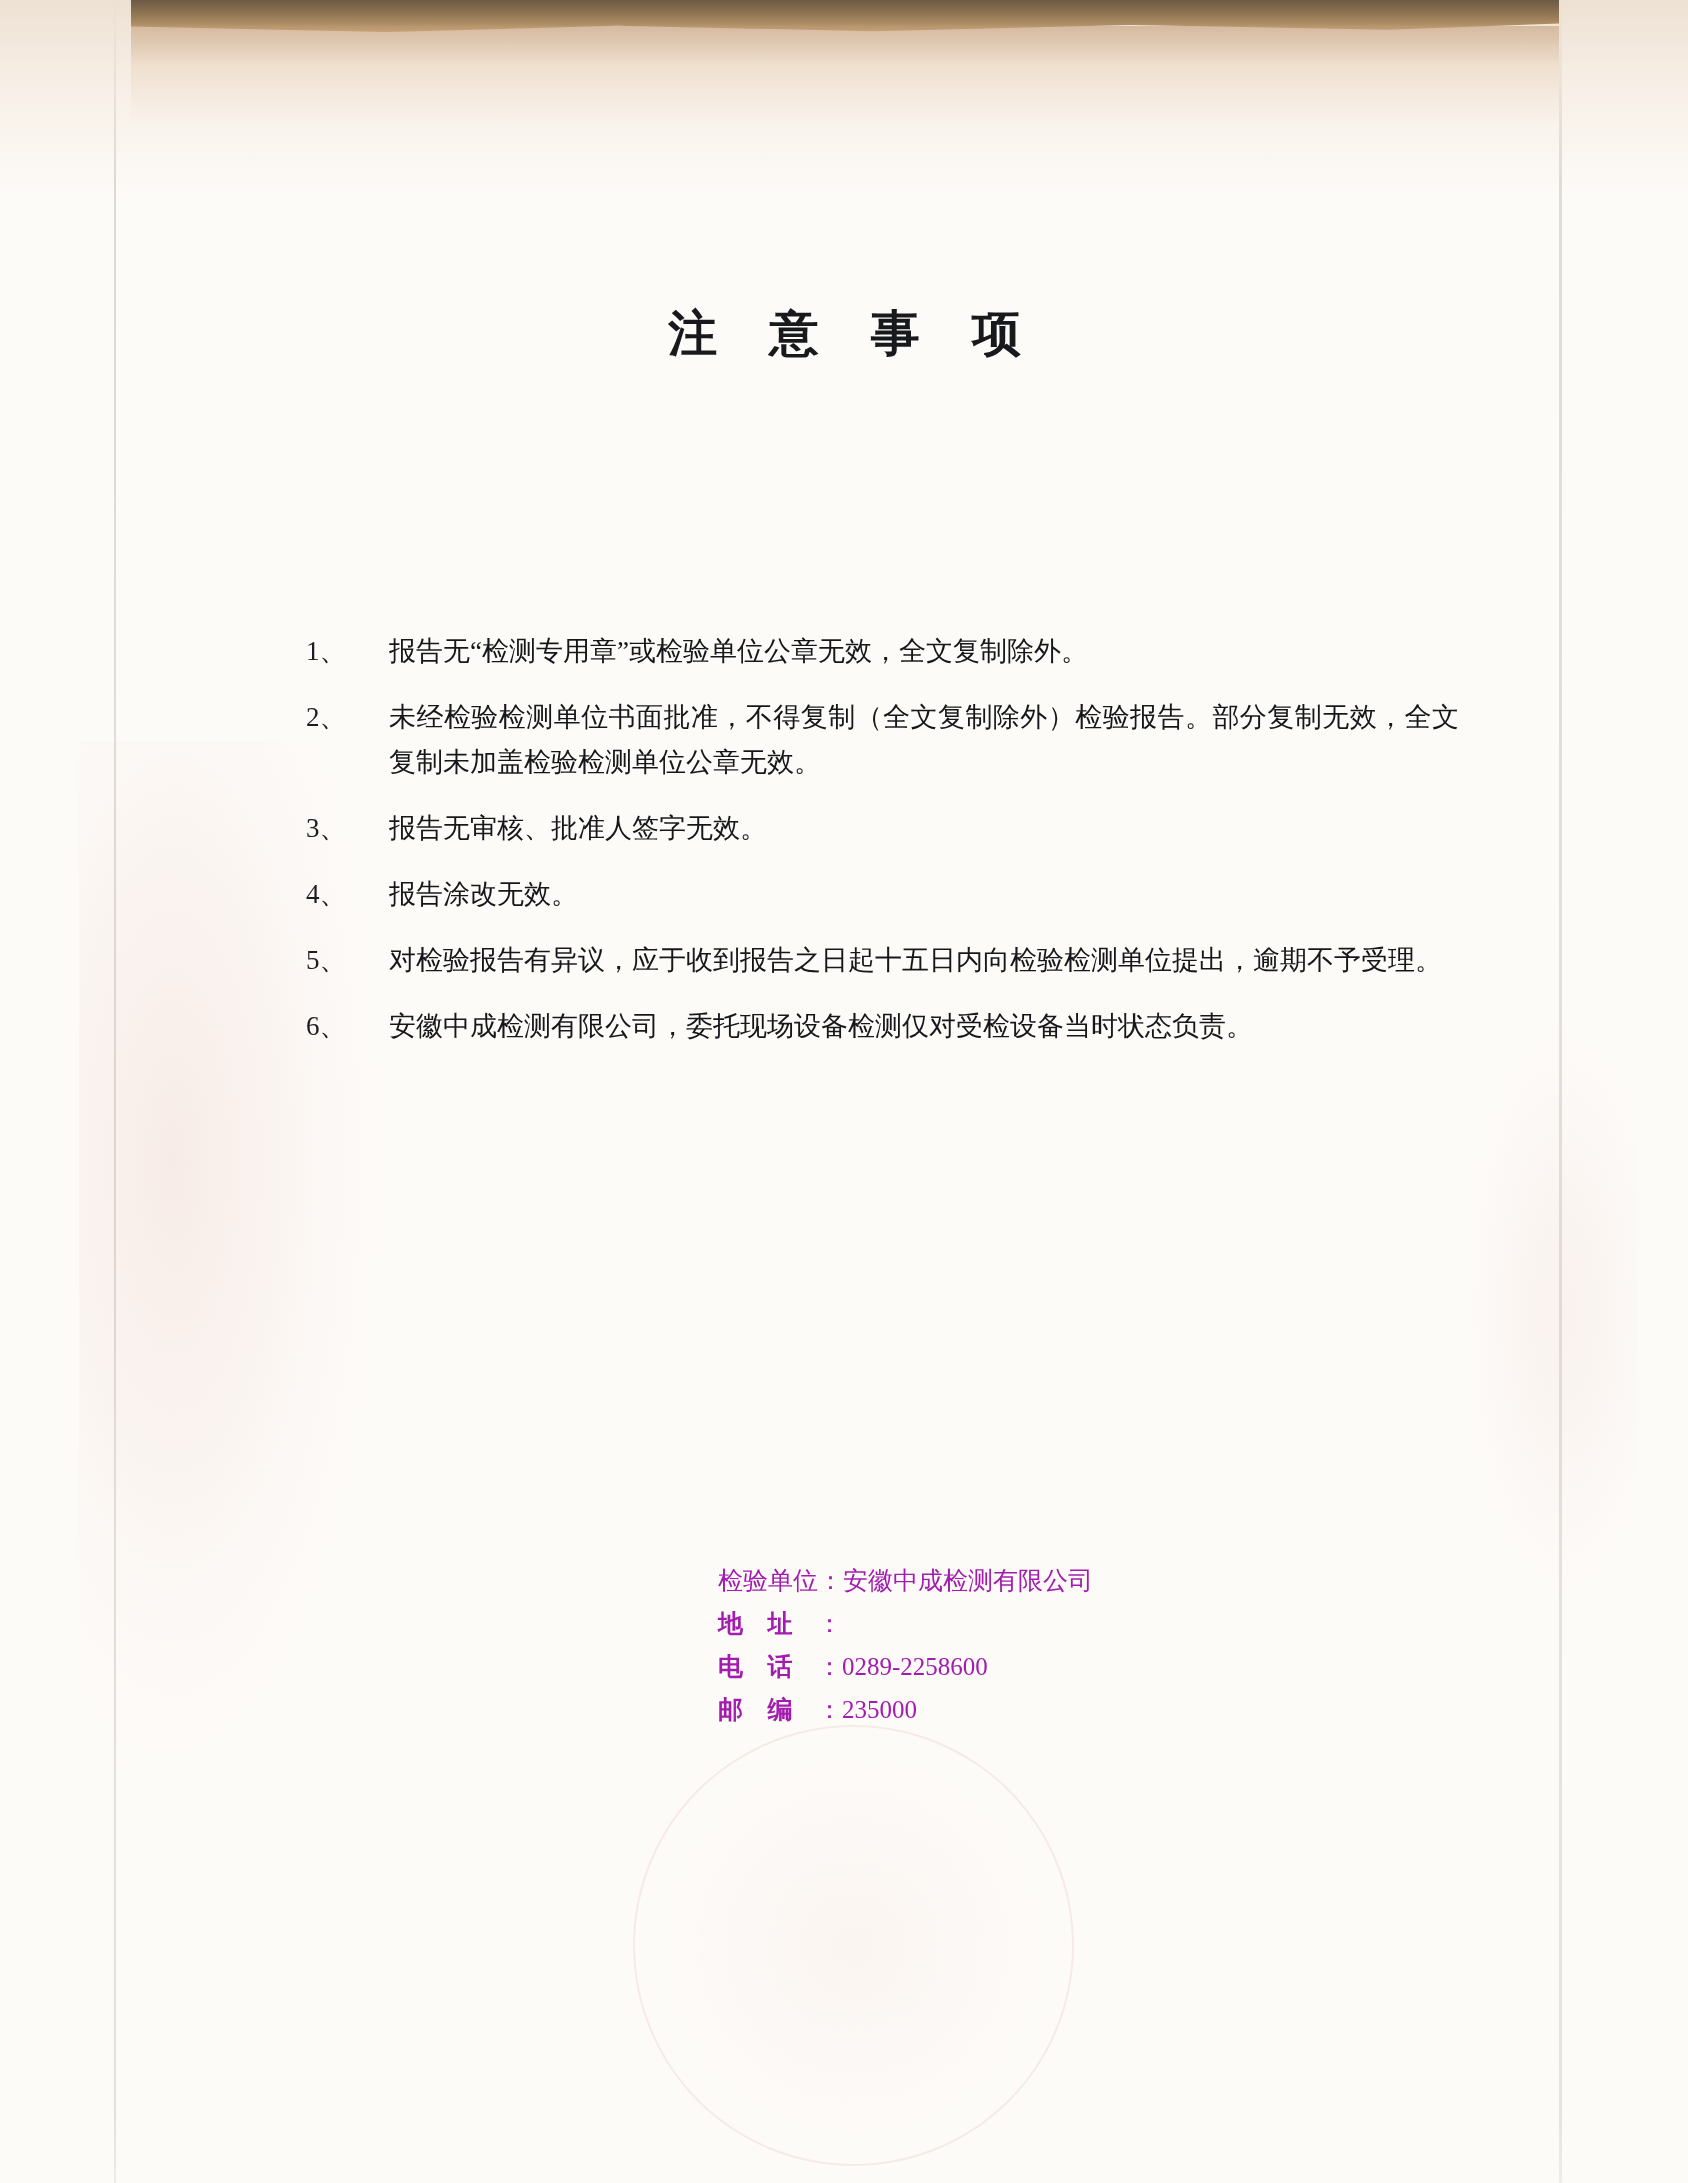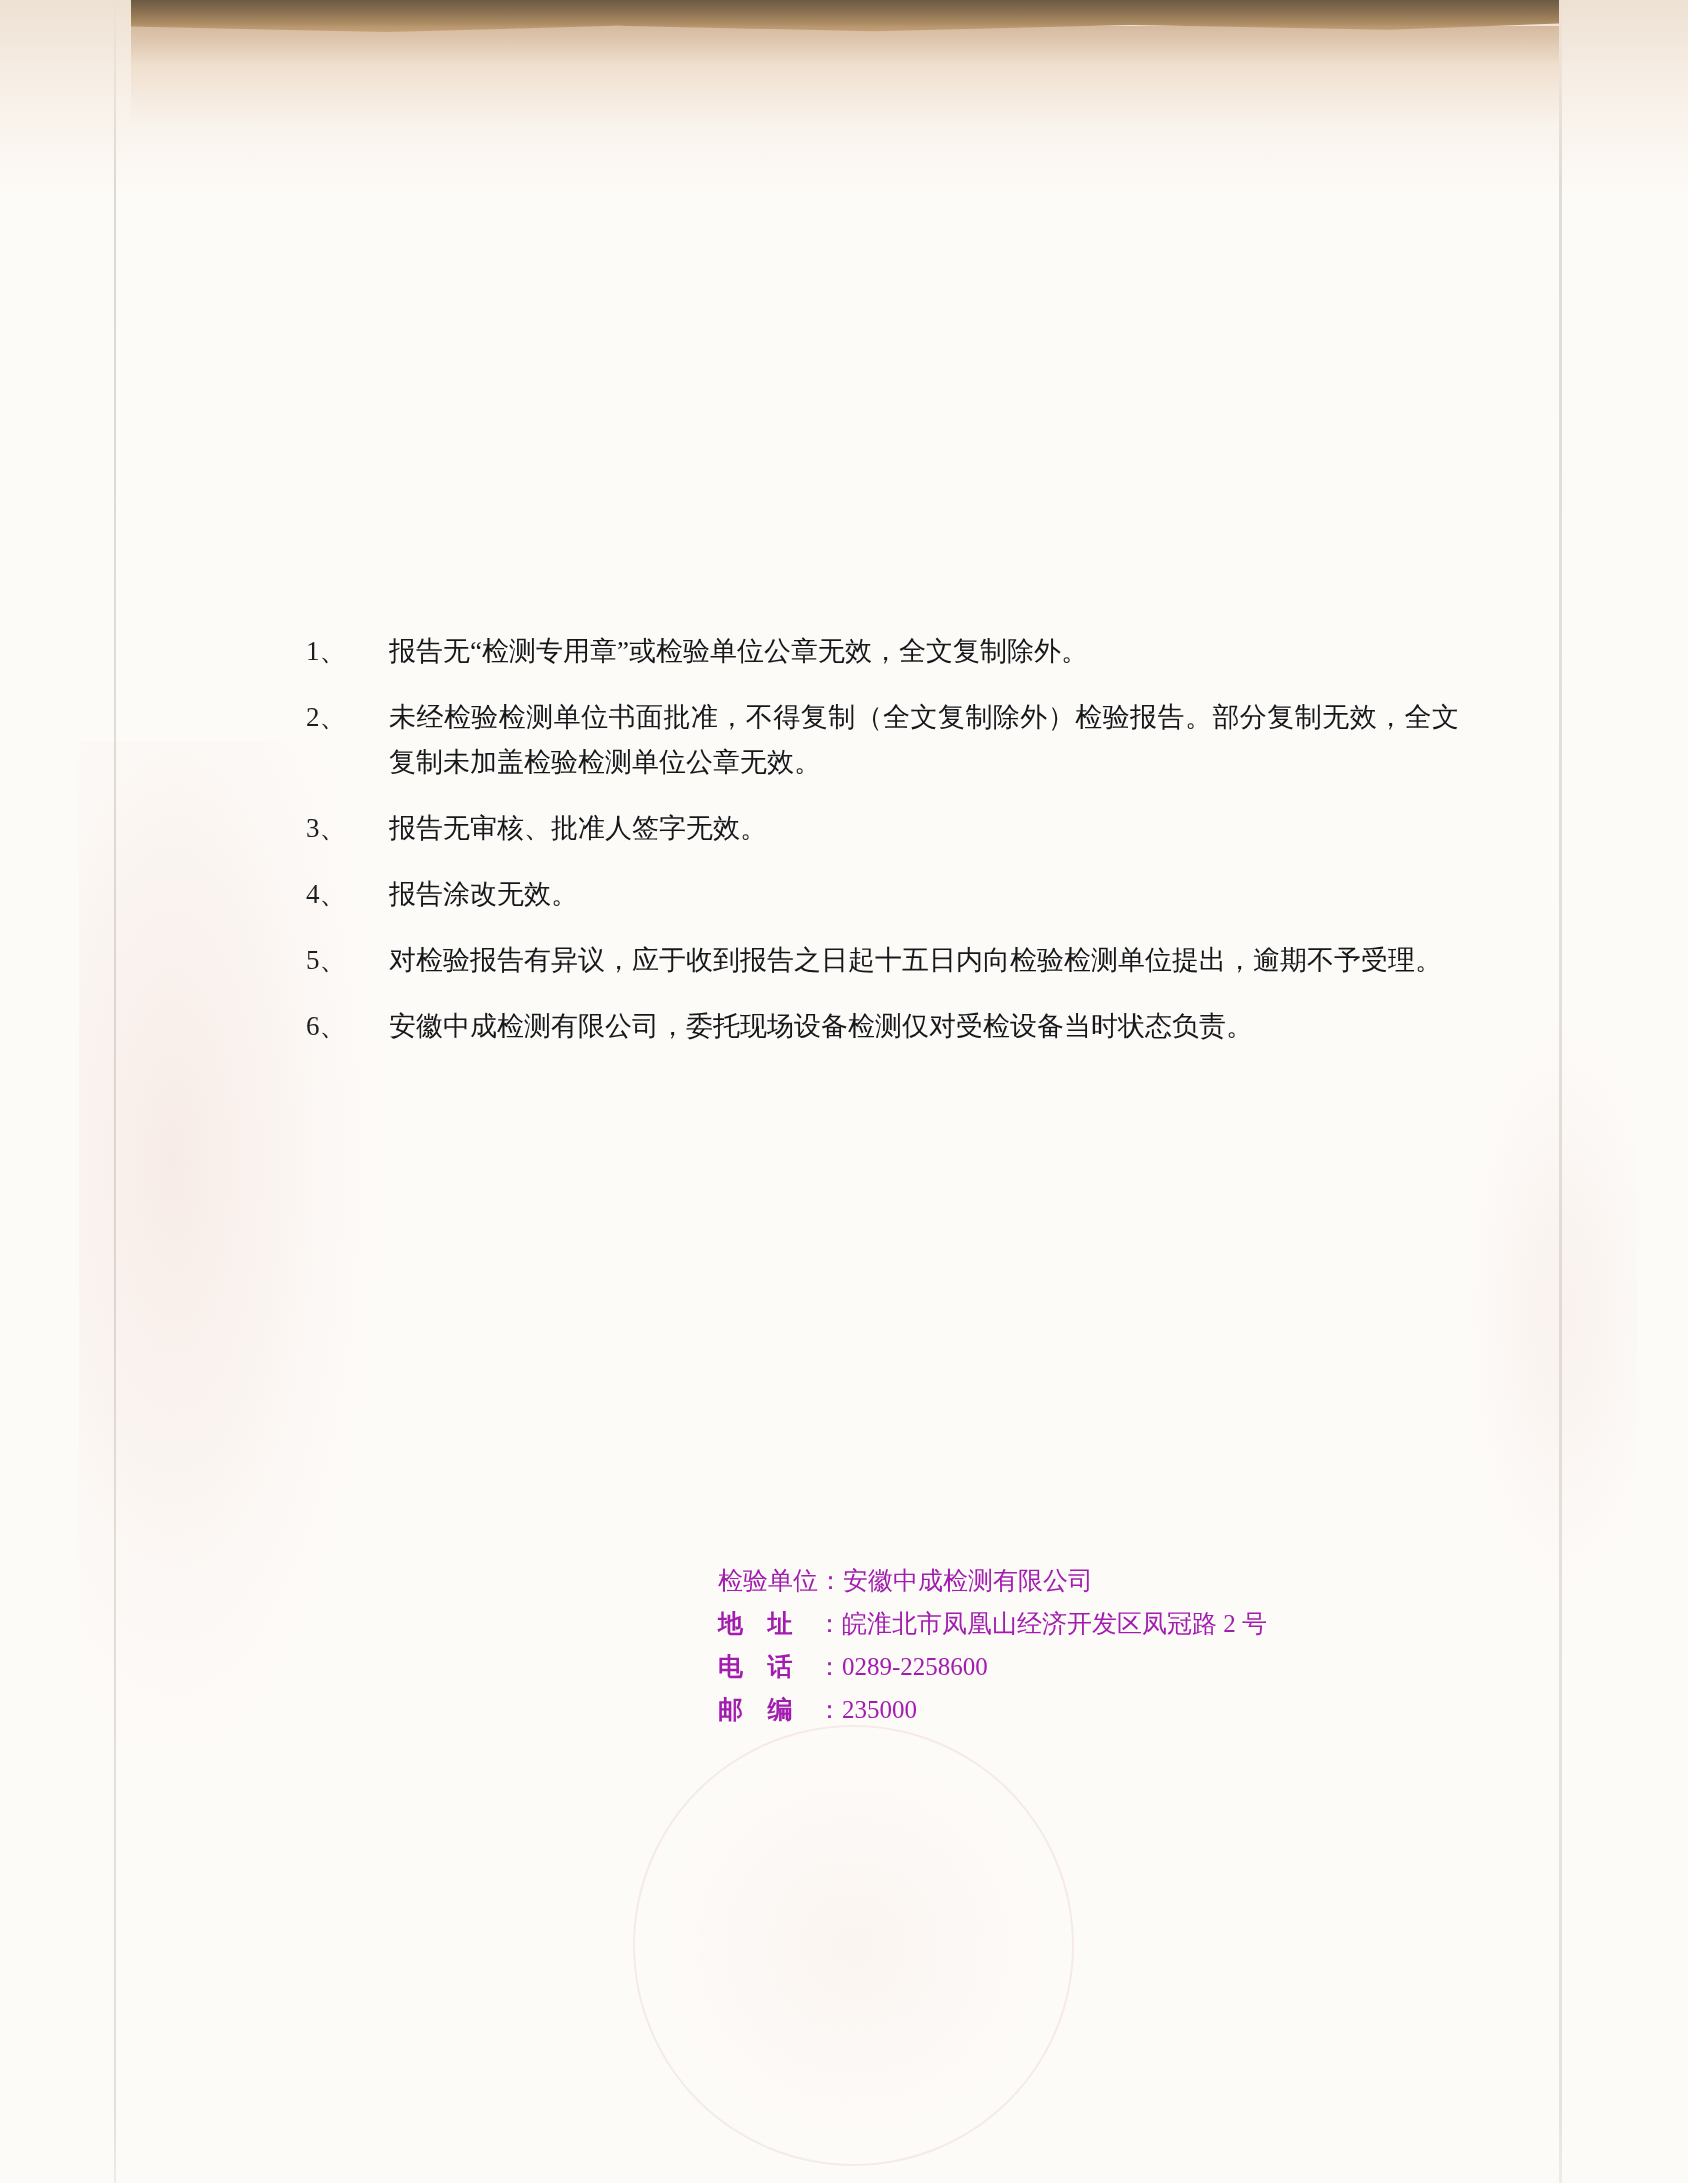--- a/index.html
+++ b/index.html
@@ -156,20 +156,21 @@
 
   <div class="scan-tint-top"></div>
   <div class="photo-edge"></div>
   <div class="photo-edge-fade"></div>
   <div class="scan-stain-left"></div>
   <div class="scan-stain-mid"></div>
   <div class="scan-stain-right"></div>
   <div class="edge-left"></div>
   <div class="edge-right"></div>
 
+  <div class="title">注 意 事 项</div>
 
   <div class="notes">
 
     <div class="note-row">
       <div class="note-num">1、</div>
       <div class="note-text">报告无“检测专用章”或检验单位公章无效，全文复制除外。</div>
     </div>
 
     <div class="note-row">
       <div class="note-num">2、</div>
@@ -202,21 +203,20 @@
 
     <div class="contact-row">
       <span class="contact-label">检验单位</span>
       <span class="contact-sep">：</span>
       <span class="contact-value">安徽中成检测有限公司</span>
     </div>
 
     <div class="contact-row">
       <span class="contact-label spaced">地址</span>
       <span class="contact-sep">：</span>
-      <span class="contact-value">皖淮北市凤凰山经济开发区凤冠路 2 号</span>
     </div>
 
     <div class="contact-row">
       <span class="contact-label spaced">电话</span>
       <span class="contact-sep">：</span>
       <span class="contact-value">0289-2258600</span>
     </div>
 
     <div class="contact-row">
       <span class="contact-label spaced">邮编</span>

